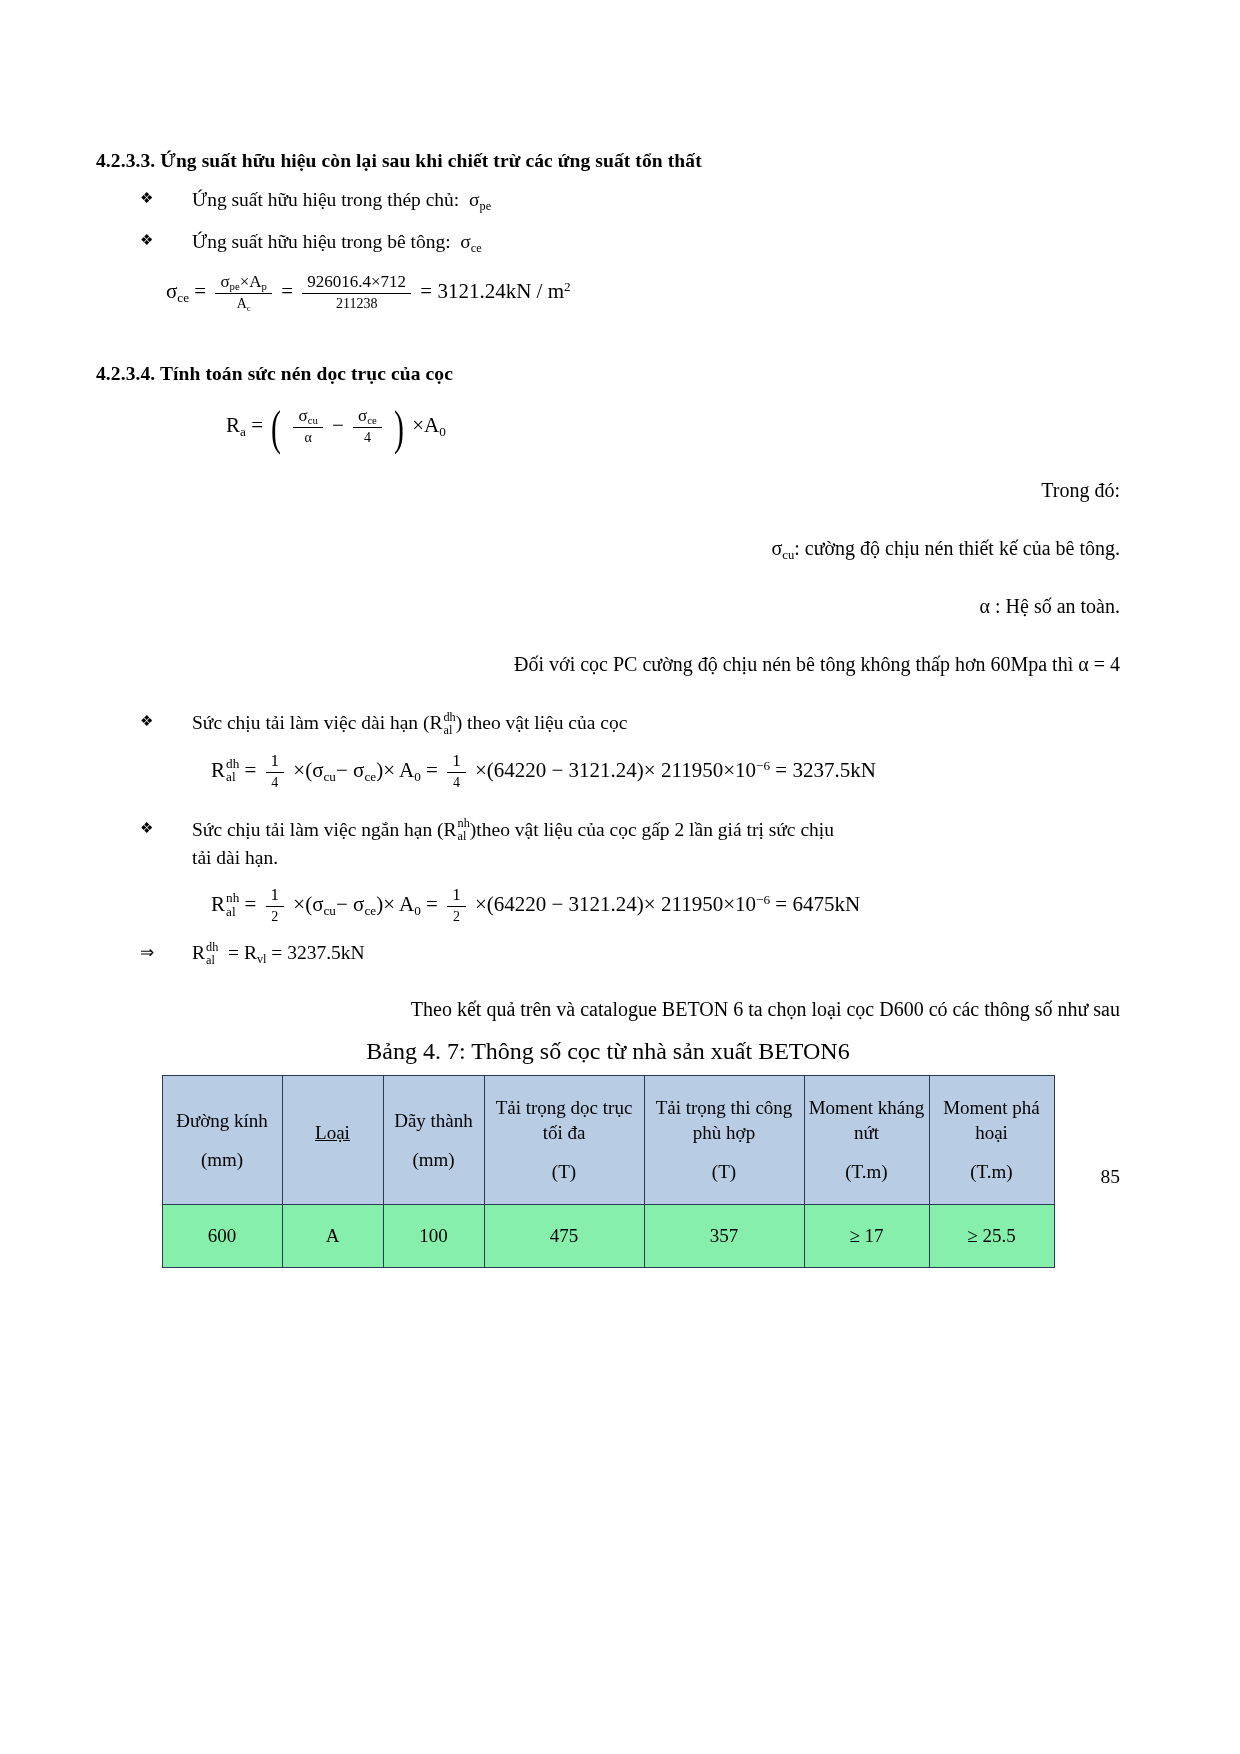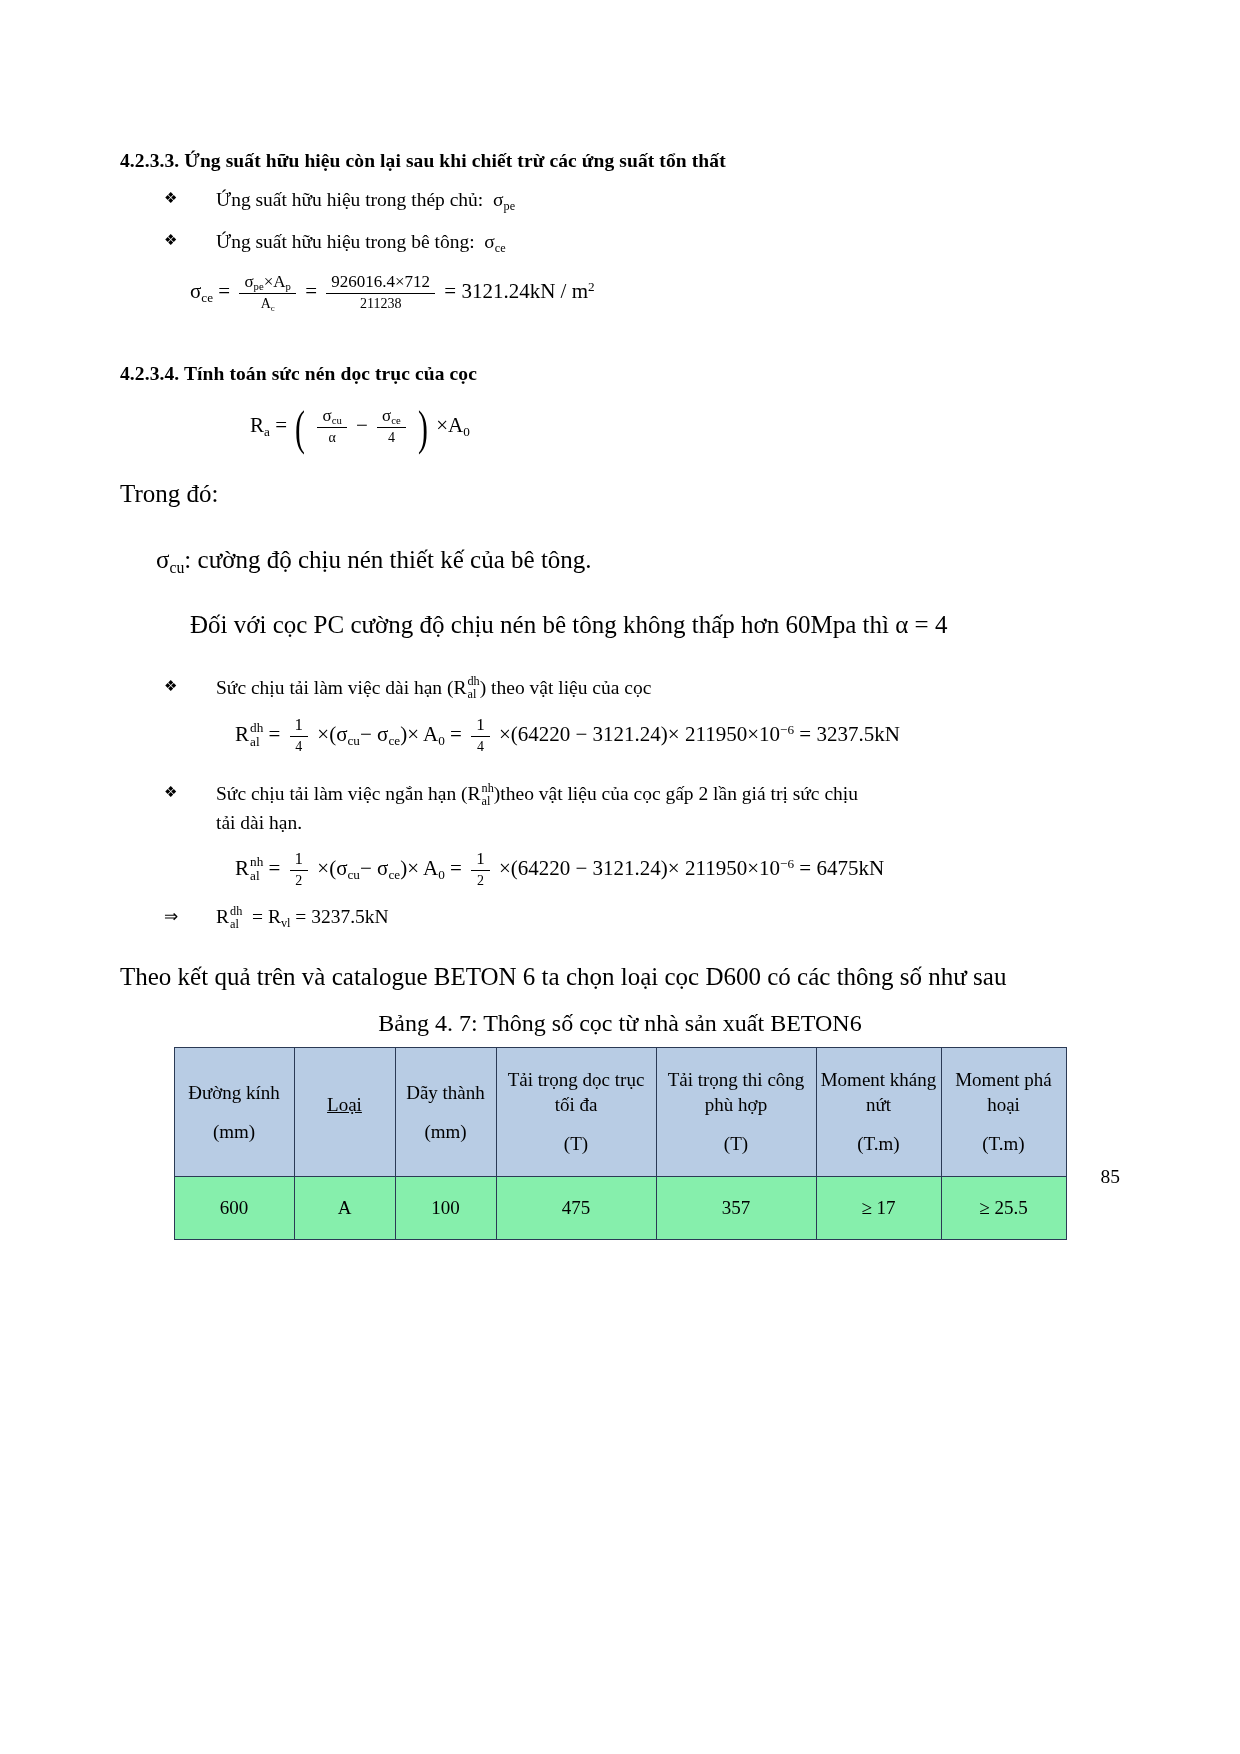--- a/index.html
+++ b/index.html
@@ -13,21 +13,21 @@
     position: relative;
     font-family: "Liberation Serif", serif;
     color: #000000;
   }
   .page {
     position: absolute;
     left: 0; top: 0;
     width: 1240px;
     height: 1306px;
     box-sizing: border-box;
-    padding: 150px 120px 60px 120px;
+    padding: 150px 120px 60px 96px;
   }
   .h3 {
     font-family: "Liberation Serif", serif;
     font-weight: bold;
     font-size: 19.5px;
     margin: 0 0 6px 0;
     letter-spacing: .1px;
   }
   .spacer-18 { height: 18px; }
 
@@ -59,23 +59,24 @@
     width: 26px;
     flex: 0 0 26px;
     margin-left: 44px;
     font-size: 17px;
   }
   .arrow-row .atext {
     flex: 1 1 auto;
     padding-left: 26px;
   }
   .para {
-    font-size: 25px;
+    font-size: 20px;
     line-height: 1.5;
     margin: 14px 0 0 0;
+    text-align: right;
   }
   .para.indent {
     margin-left: 70px;
   }
   .eq {
     text-align: left;
     font-size: 21px;
     margin: 12px 0 6px 0;
     padding-left: 70px;
     white-space: nowrap;
@@ -231,20 +232,23 @@
     <span class="paren-big">)</span>
     <span>×</span><span>A</span><sub>0</sub>
   </div>
 
   <div class="para" style="margin-top:28px;">Trong đó:</div>
 
   <div class="para indent" style="margin-top:28px;margin-left:36px;">
     <span class="mi">σ</span><sub>cu</sub><span>: cường độ chịu nén thiết kế của bê tông.</span>
   </div>
 
+  <div class="para indent" style="margin-top:28px;">
+    <span class="mi">α</span> <span>: Hệ số an toàn.</span>
+  </div>
 
   <div class="para indent" style="margin-top:28px;">
     <span>Đối với cọc PC cường độ chịu nén bê tông không thấp hơn 60Mpa thì</span>
     <span class="mi">α</span>
     <span>= 4</span>
   </div>
 
   <div class="bullet-row" style="margin-top:30px;">
     <span class="bullet">❖</span>
     <span class="btext">

